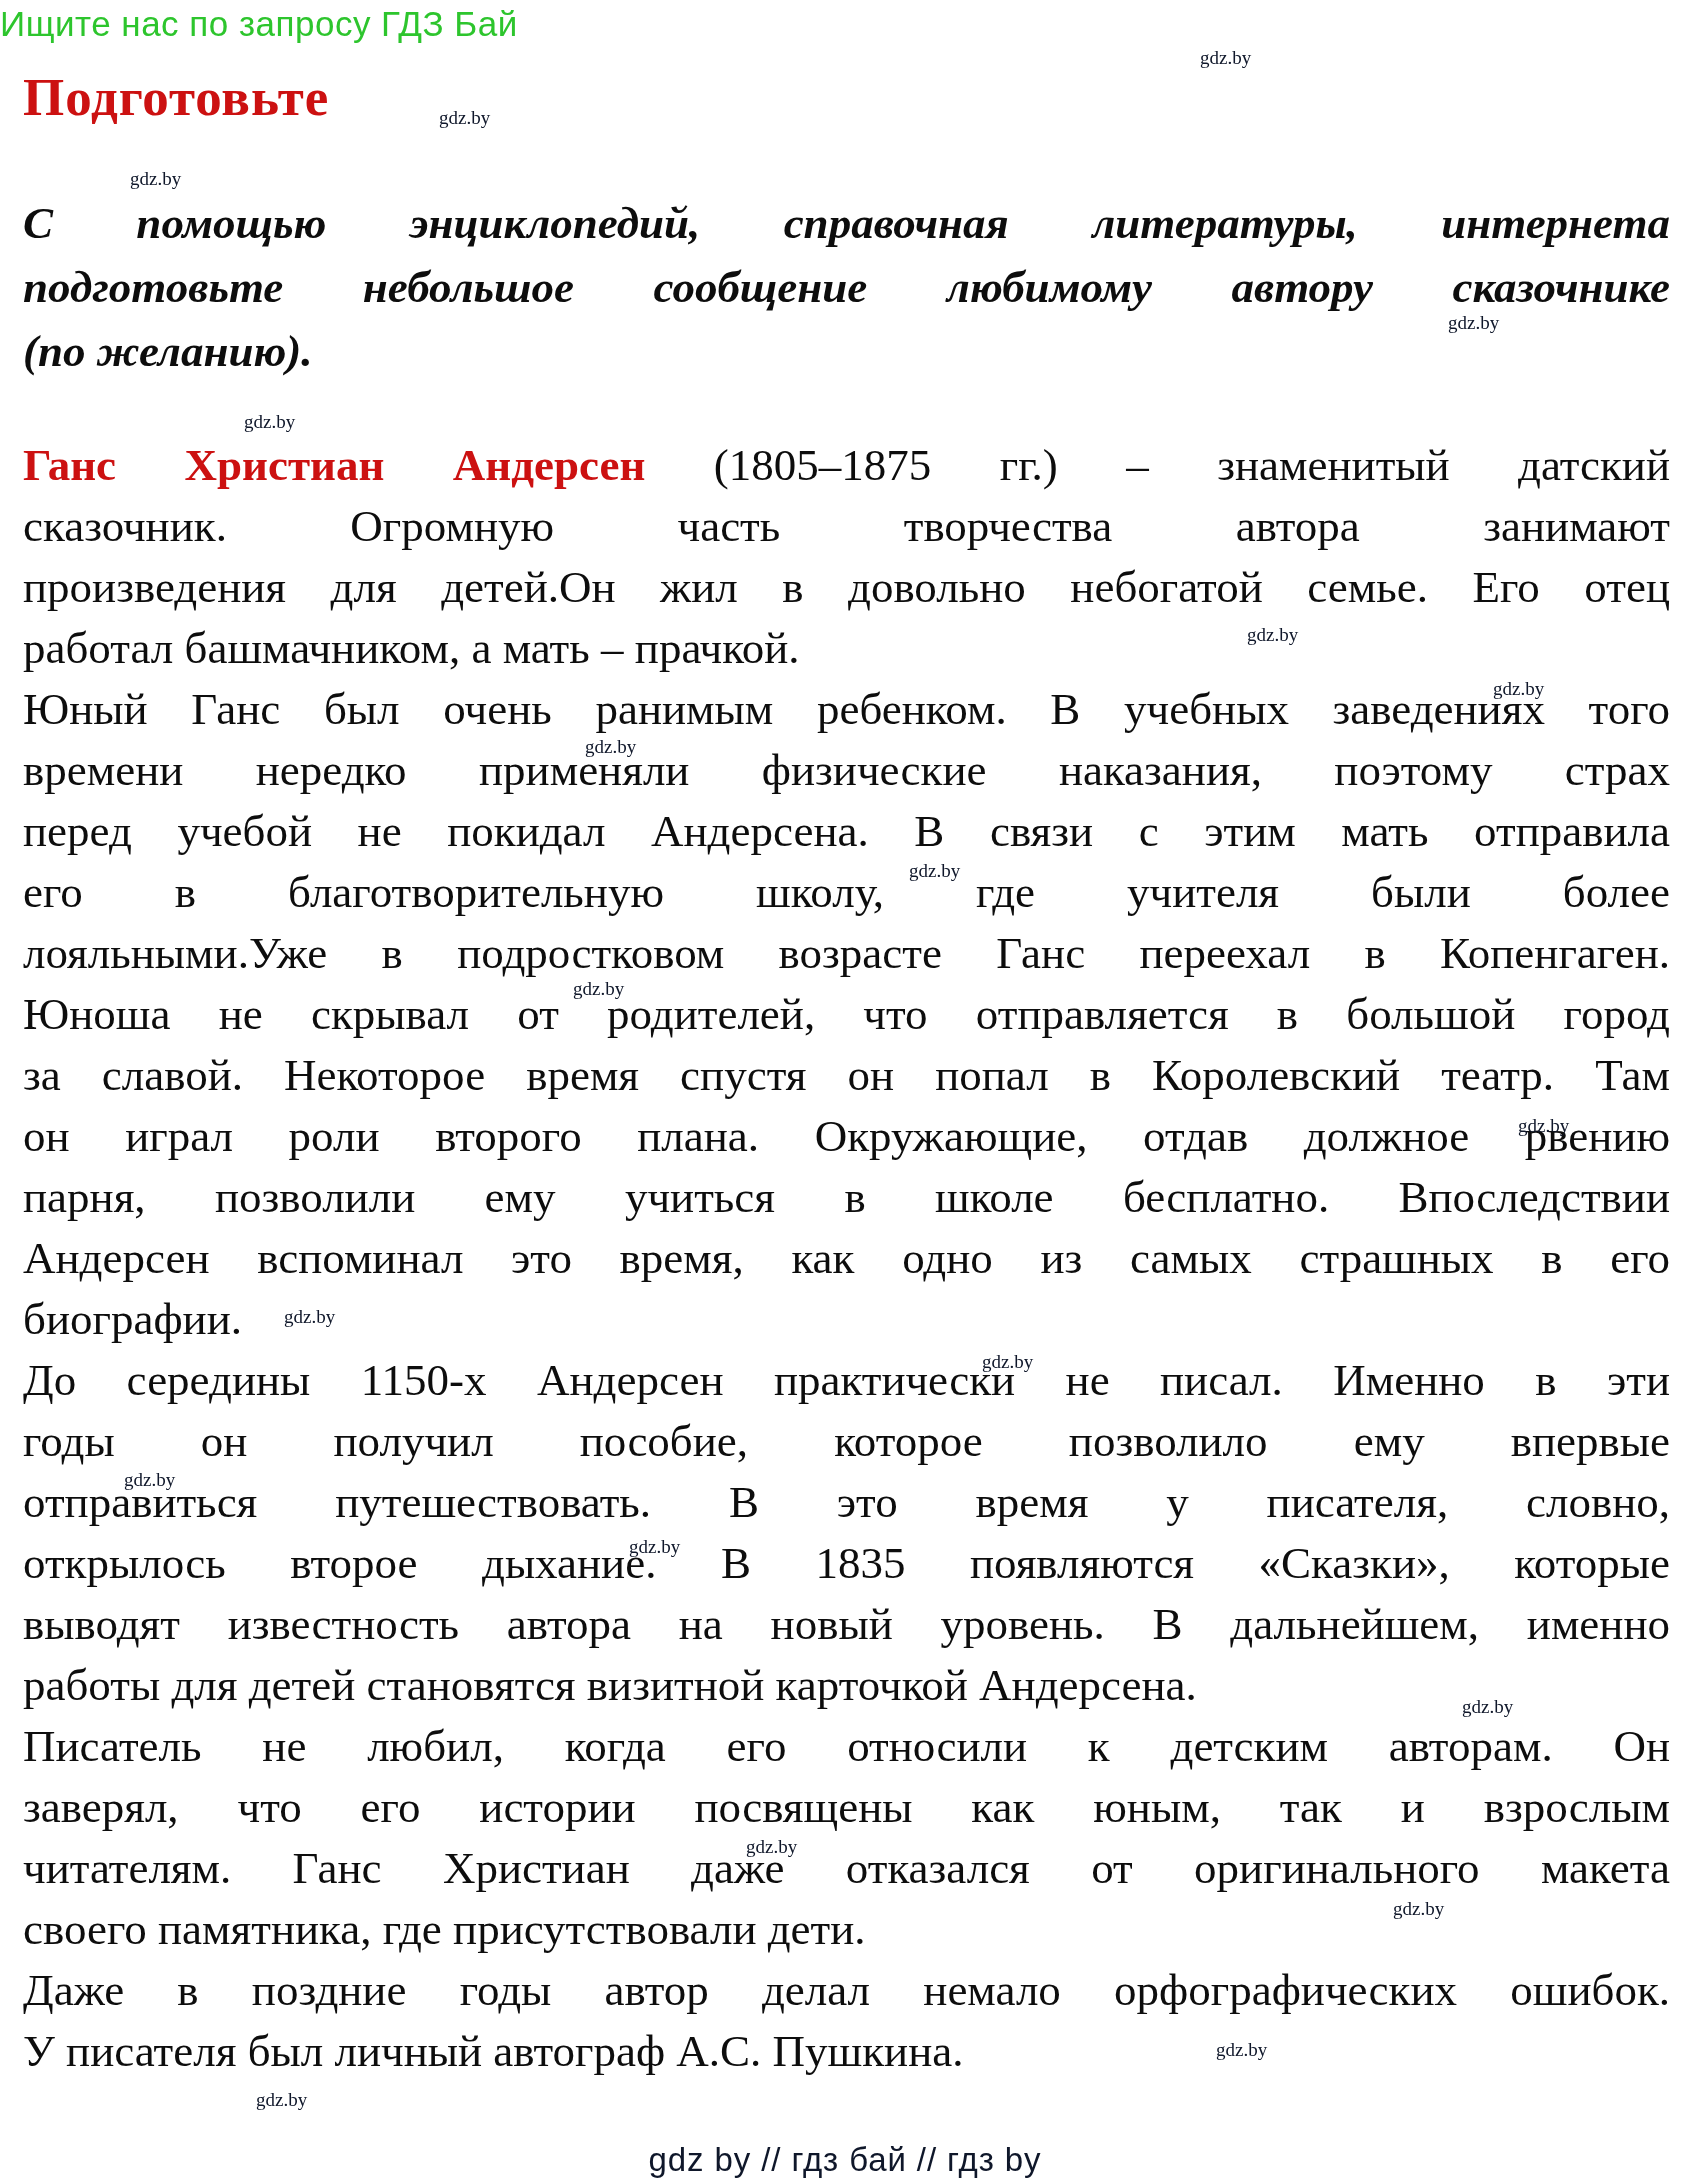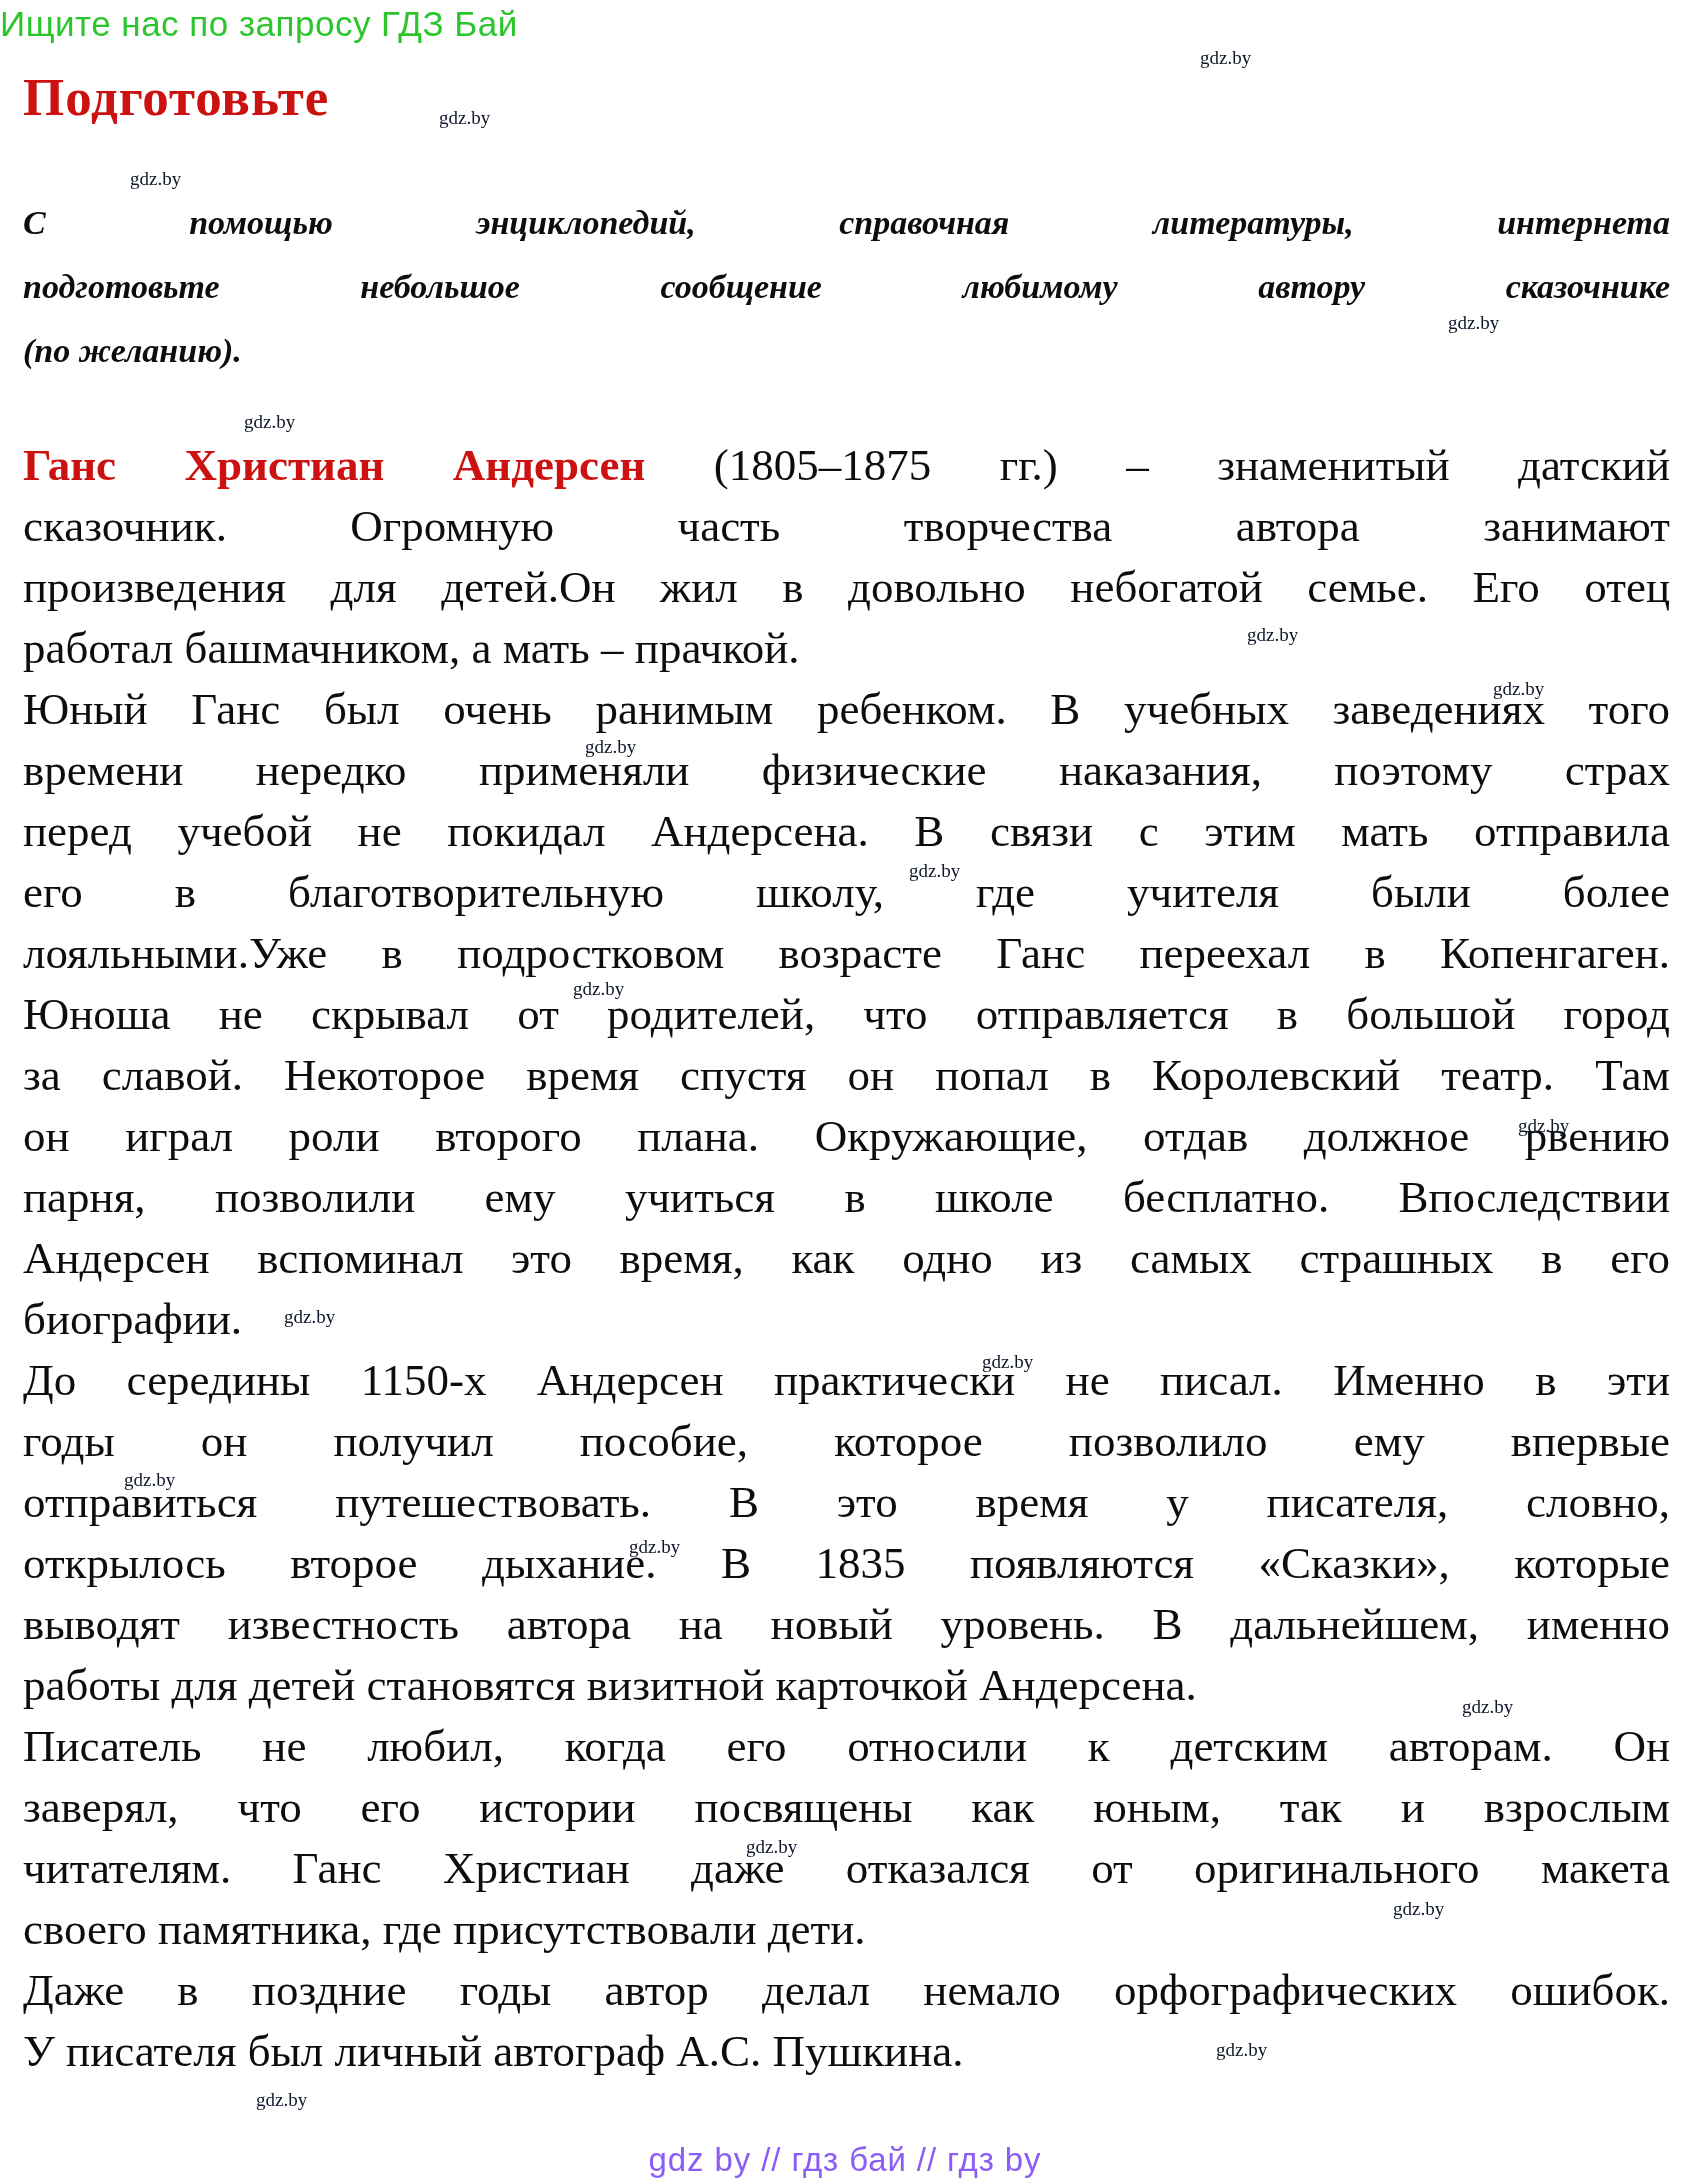--- a/index.html
+++ b/index.html
@@ -17,21 +17,21 @@
     font-size:35px;font-weight:400;
     letter-spacing:0.5px;
   }
   .heading{
     position:absolute;top:67px;left:23px;
     font-size:53px;font-weight:700;
     letter-spacing:0.9px;
   }
   .intro{
     position:absolute;top:191px;left:23px;width:1647px;
-    font-size:34px;font-weight:700;font-style:italic;
+    font-size:45px;font-weight:700;font-style:italic;
     line-height:64px;color:#0d0d0d;
   }
   .bodytext{
     position:absolute;top:435px;left:23px;width:1647px;
     font-size:45px;font-weight:400;
     line-height:61px;color:#0d0d0d;
   }
   .tline{white-space:nowrap;}
   .tline.just{white-space:normal;text-align:justify;text-align-last:justify;}
   .red-bold{font-weight:700;}
@@ -110,16 +110,16 @@
       <span class="wm" style="left: 982px; top: 1351px;">gdz.by</span>
       <span class="wm" style="left: 124px; top: 1469px;">gdz.by</span>
       <span class="wm" style="left: 629px; top: 1536px;">gdz.by</span>
       <span class="wm" style="left: 1462px; top: 1696px;">gdz.by</span>
       <span class="wm" style="left: 746px; top: 1836px;">gdz.by</span>
       <span class="wm" style="left: 1393px; top: 1898px;">gdz.by</span>
       <span class="wm" style="left: 1216px; top: 2039px;">gdz.by</span>
       <span class="wm" style="left: 256px; top: 2089px;">gdz.by</span>
     </div>
 
-  <div class="footer" style="color: #8b5cf6;">gdz by  //  гдз бай  //  гдз by</div>
+  <div class="footer" style="color: #0f172a;">gdz by  //  гдз бай  //  гдз by</div>
 
 </div>
 
 
 </body></html>

